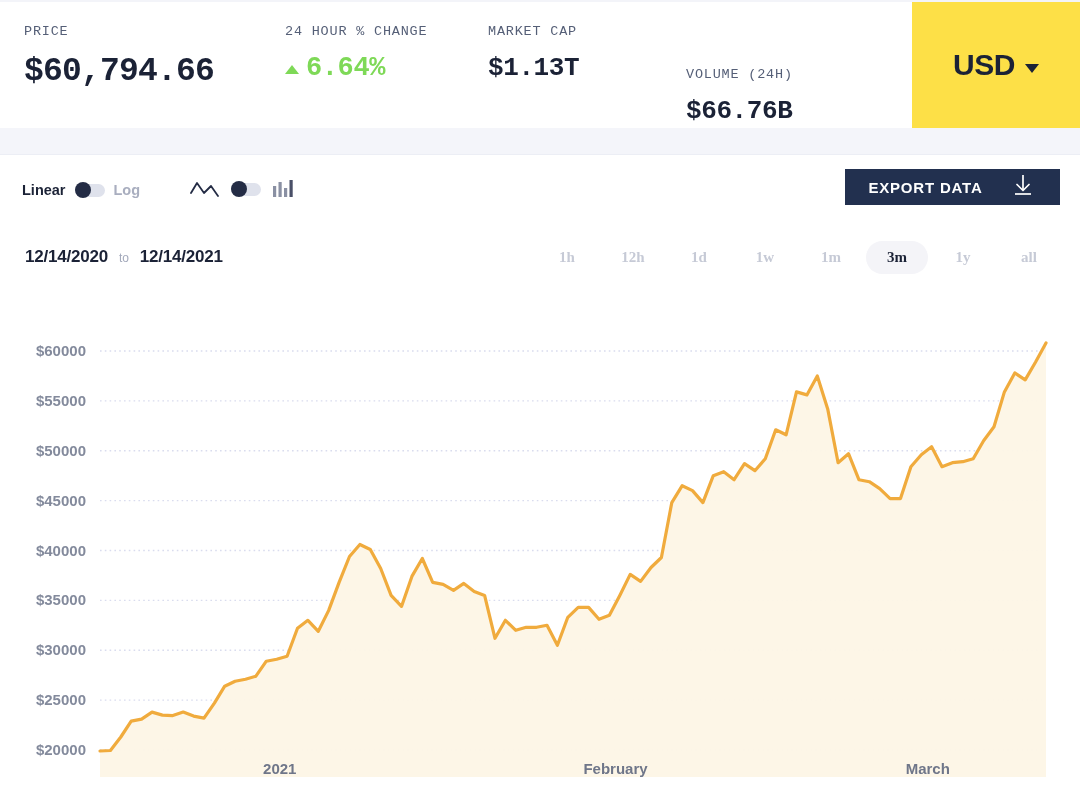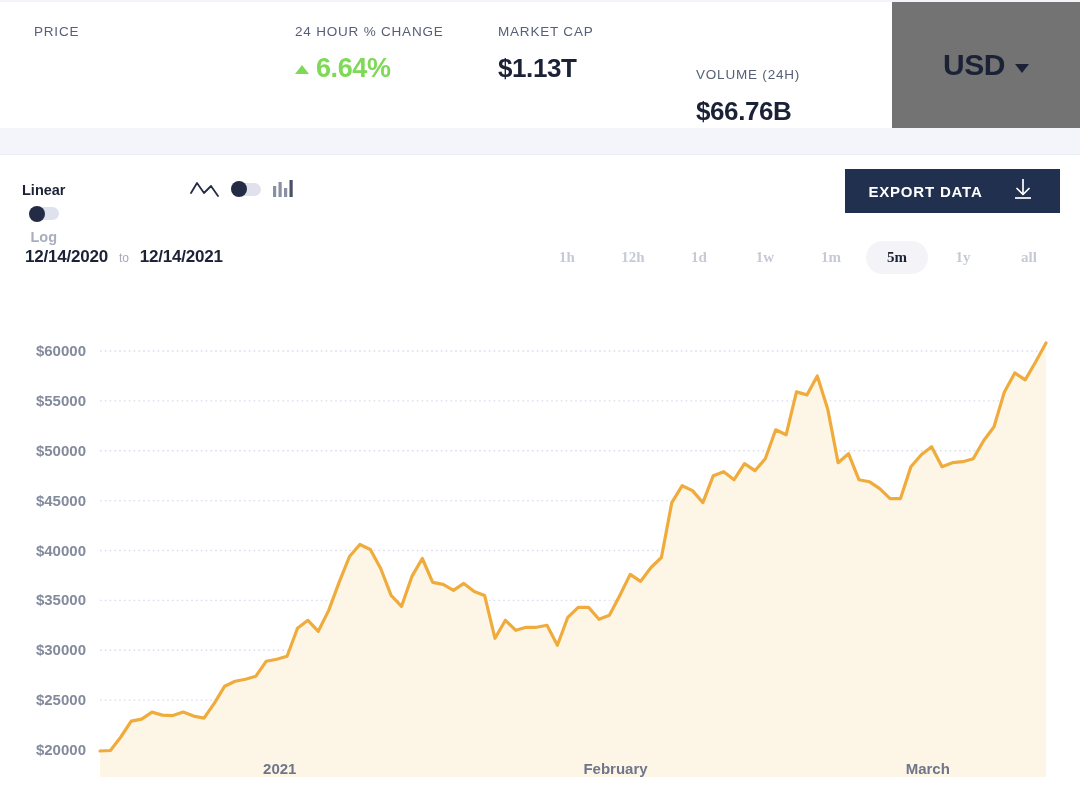--- a/index.html
+++ b/index.html
@@ -18,26 +18,27 @@
 
   
   .header {
     position: relative;
     height: 126px;
     background: #ffffff;
     border-top: 2px solid #f3f4f9;
   }
   .stats {
     position: absolute;
-    left: 14px; top: 0;
+    left: 4px; top: 0;
     width: 954px; height: 126px;
     display: flex;
     align-items: flex-start;
     padding-top: 22px;
     box-sizing: border-box;
+    font-family: Liberation Mono, monospace;
   }
   .stat { position: absolute; }
   .stat-label {
     font-size: 13.5px;
     letter-spacing: 0.8px;
     color: #555f77;
     font-weight: 400;
     text-transform: uppercase;
     white-space: nowrap;
   }
@@ -68,22 +69,22 @@
   .change-pct {
     font-size: 27px;
     font-weight: 700;
     color: #7ed957;
     letter-spacing: -0.4px;
   }
 
   .currency-panel {
     position: absolute;
     right: 0; top: 0;
-    width: 188px; height: 126px;
-    background: #737373;
+    width: 168px; height: 126px;
+    background: #fde047;
     display: flex;
     align-items: center;
     justify-content: center;
     gap: 10px;
     cursor: pointer;
   }
   .currency-label {
     font-size: 30px;
     font-weight: 700;
     color: #1b2236;
@@ -119,21 +120,20 @@
     width: 100%;
     height: 78px;
   }
   .scale-toggle {
     position: absolute;
     left: 22px; top: 27px;
     display: flex;
     align-items: center;
     gap: 9px;
     cursor: pointer;
-    flex-direction: column;
   }
   .toggle-text { font-size: 14.5px; font-weight: 700; color: #1b2236; }
   .toggle-text.inactive { font-weight: 700; color: #a9aebf; }
   .switch {
     width: 30px; height: 13px;
     background: #dfe2ec;
     border-radius: 7px;
     position: relative;
     cursor: pointer;
   }
@@ -149,21 +149,21 @@
     left: 190px; top: 24px;
     display: flex;
     align-items: center;
     gap: 11px;
   }
   .icon-btn { cursor: pointer; display: flex; align-items: center; }
 
   .export-btn {
     position: absolute;
     right: 20px; top: 14px;
-    width: 215px; height: 44px;
+    width: 215px; height: 36px;
     background: #22304f;
     color: #ffffff;
     display: flex;
     align-items: center;
     justify-content: center;
     gap: 26px;
     cursor: pointer;
   }
   .export-label {
     font-size: 15px;
@@ -230,20 +230,21 @@
   }
 </style>
 </head>
 <body>
 
 <div class="header">
   <div class="stats">
 
     <div class="stat" id="stat-price">
       <div class="stat-label">PRICE</div>
+      <div class="stat-value">$60,794.66</div>
     </div>
 
     <div class="stat" id="stat-change">
       <div class="stat-label">24 HOUR % CHANGE</div>
       <div class="change-row">
         <span class="caret-up"></span>
         <span class="change-pct">6.64%</span>
       </div>
     </div>
 
@@ -315,21 +316,21 @@
       <span class="date-sep">to</span>
       <span>12/14/2021</span>
     </div>
 
     <div class="ranges">
       <span class="range-item">1h</span>
       <span class="range-item">12h</span>
       <span class="range-item">1d</span>
       <span class="range-item">1w</span>
       <span class="range-item">1m</span>
-      <span class="range-item active">5m</span>
+      <span class="range-item active">3m</span>
       <span class="range-item">1y</span>
       <span class="range-item">all</span>
     </div>
   </div>
 
   <div class="plot">
     <svg id="chart-svg" width="1080" height="498" viewBox="0 0 1080 498">
         <line x1="100" y1="457" x2="1046" y2="457" stroke="#d9dcee" stroke-width="1.4" stroke-dasharray="1.6 3.2"></line>
         <text x="86" y="462" text-anchor="end" font-family="&quot;Liberation Sans&quot;, sans-serif" font-size="15" font-weight="700" fill="#838a9c">$20000</text>
         <line x1="100" y1="407.125" x2="1046" y2="407.125" stroke="#d9dcee" stroke-width="1.4" stroke-dasharray="1.6 3.2"></line>

